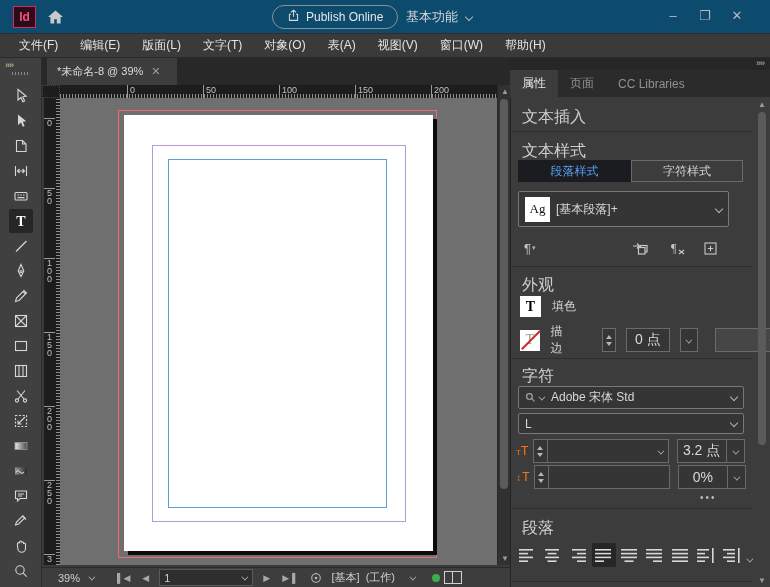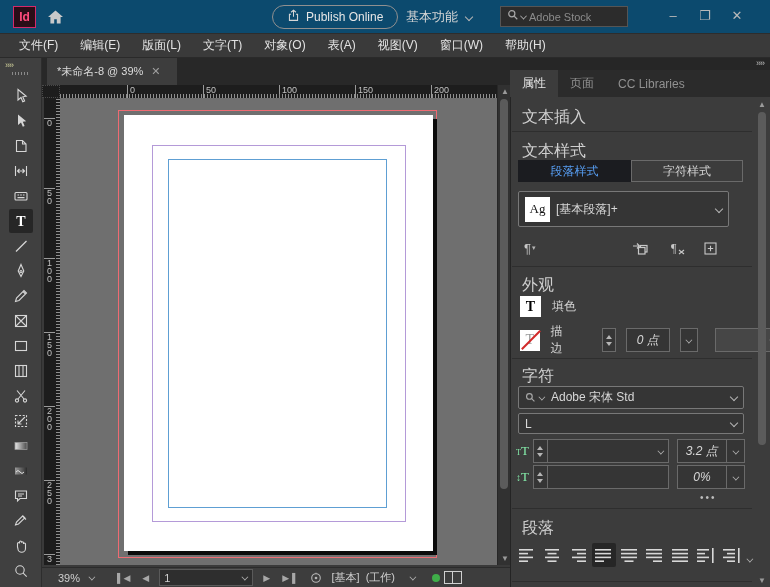--- a/index.html
+++ b/index.html
@@ -92,23 +92,23 @@
         font-family:"Liberation Serif",serif;font-weight:bold;font-size:14px;color:#000;position:relative;}
   .tswatch.none::after{content:"";position:absolute;left:-2px;top:9px;width:26px;height:2px;background:#d22a2a;
         transform:rotate(-45deg);}
   .tswatch.none{color:#9a9a9a;font-weight:normal;}
   .stepper{width:13px;display:flex;flex-direction:column;align-items:center;justify-content:center;gap:3px;
         background:#353535;border:1px solid #6a6a6a;}
   .stepper i{width:0;height:0;border-left:3px solid transparent;border-right:3px solid transparent;}
   .stepper i.up{border-bottom:4px solid #b5b5b5;}
   .stepper i.dn{border-top:4px solid #b5b5b5;}
   .field{background:#353535;border:1px solid #6a6a6a;display:flex;align-items:center;padding:0 4px;
-        font-size:12px;color:#d8d8d8;font-style:italic;}
+        font-size:14px;color:#d8d8d8;}
   .chevbox{background:#353535;border:1px solid #6a6a6a;display:flex;align-items:center;justify-content:center;}
-  .ticon{color:#86efac;font-family:Liberation Serif, serif;text-align:right;}
+  .ticon{color:#f97316;font-family:Liberation Mono, monospace;text-align:right;}
   .panel-scroll{left:756px;top:100px;width:12px;height:487px;}
   .alignbtn{position:absolute;width:24px;height:24px;display:flex;align-items:center;justify-content:center;border-radius:2px;}
   .alignbtn.active{background:#262626;}
   .more{color:#bdbdbd;letter-spacing:2px;font-size:10px;}
   .picon{color:#c8c8c8;}
 </style>
 </head>
 <body>
 
 <div id="root">
@@ -125,30 +125,20 @@
       <span>
         <svg width="13" height="13" viewBox="0 0 16 16" fill="none" stroke="#d6d6d6" stroke-width="1.3">
             <path d="M8 1.5 v8 M5 4 L8 1.5 L11 4 M5 6.5 H3 v7.5 h10 V6.5 h-2"></path>
           </svg>
       </span>
       <span>Publish Online</span>
     </div>
     <div class="abs flex" style="left:406px;top:5px;height:24px;gap:7px;">
       <span style="font-size:13px;">基本功能</span>
       <span class="chev"></span>
-    </div>
-    <div class="abs searchbox" style="left:500px;top:6px;width:128px;">
-      <span>
-        <svg width="12" height="12" viewBox="0 0 14 14" fill="none" stroke="#a8a8a8" stroke-width="1.4">
-            <circle cx="5.6" cy="5.6" r="3.6"></circle>
-            <path d="M8.5 8.5 L12 12"></path>
-          </svg>
-      </span>
-      <span class="chev sm" style="margin-left:-3px;"></span>
-      <input type="text" placeholder="Adobe Stock" style="">
     </div>
     <div class="abs flex" style="left:660px;top:2px;gap:6px;">
       <span class="winbtn">–</span>
       <span class="winbtn">❐</span>
       <span class="winbtn">✕</span>
     </div>
   </div>
 
   
   <div class="abs menubar" id="menubar">

